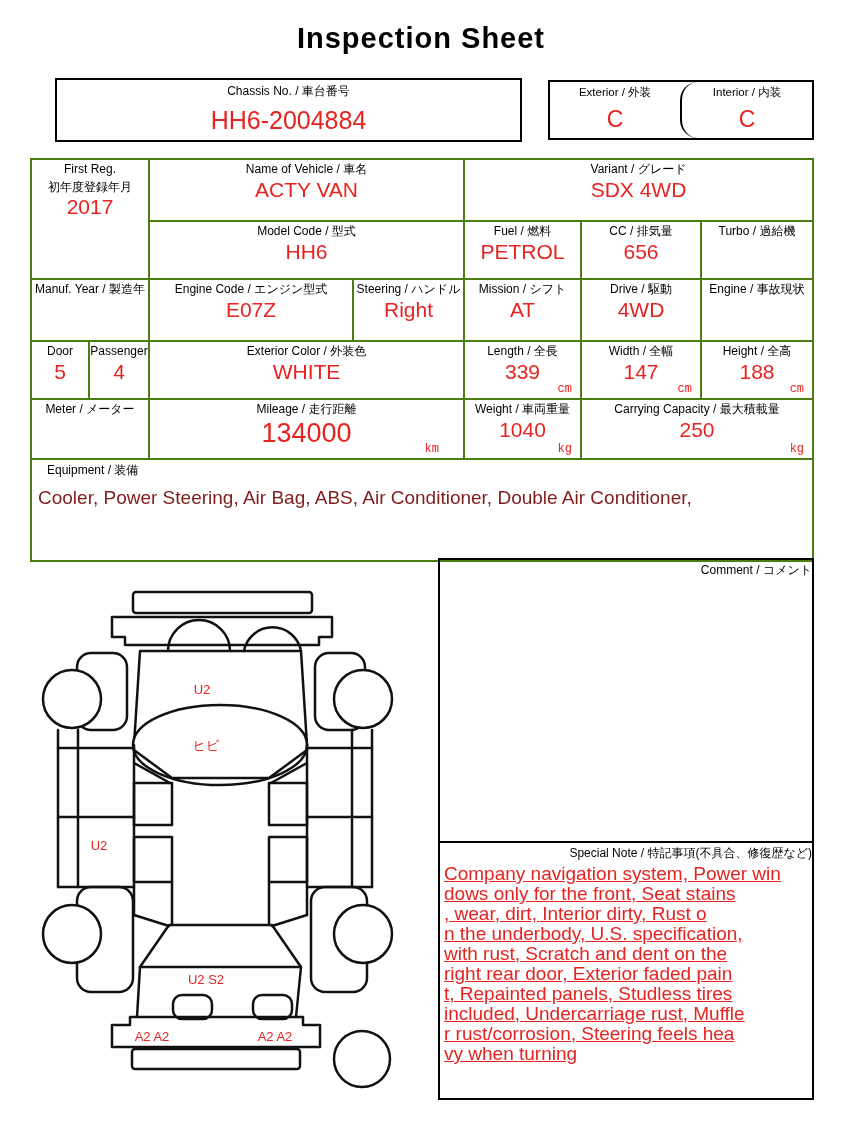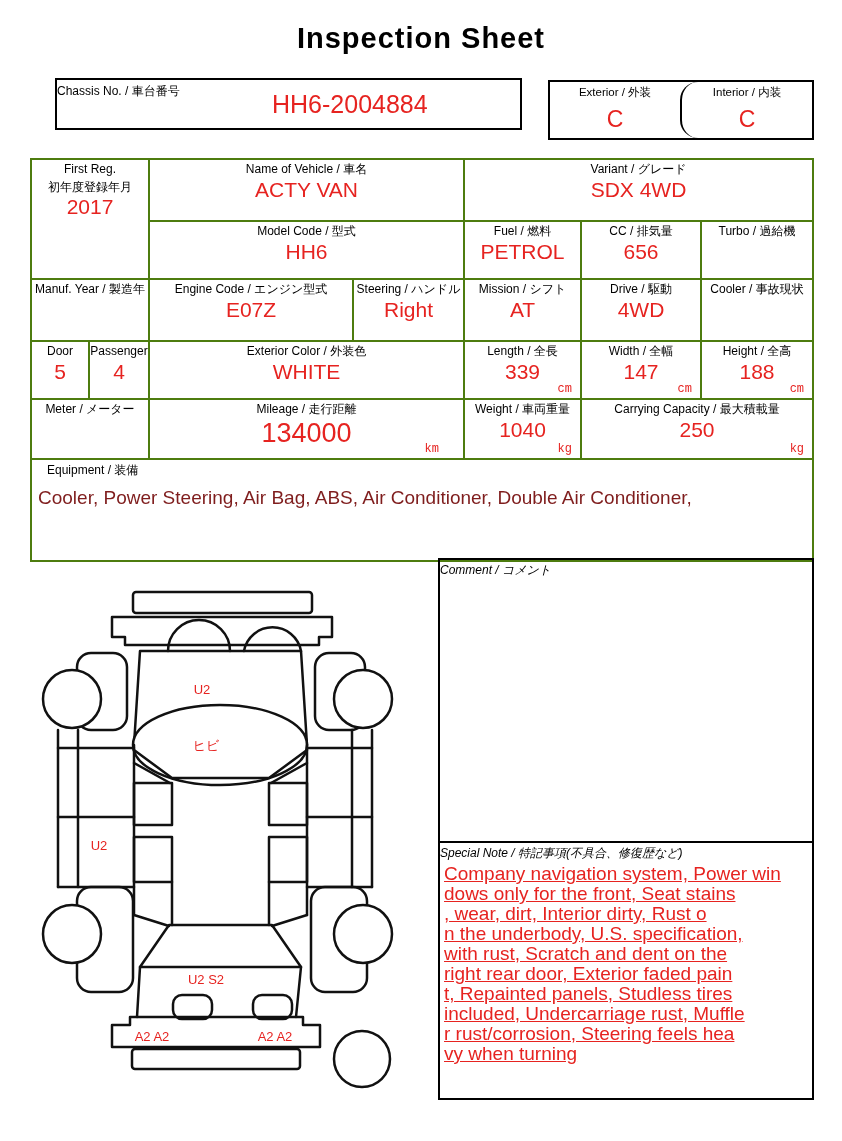--- a/index.html
+++ b/index.html
@@ -1,22 +1,22 @@
 <!DOCTYPE html>
 <html><head>
 <meta charset="utf-8">
 <style>
   html,body{margin:0;padding:0;background:#fff;}
   .page{position:relative;width:842px;height:1141px;background:#fff;overflow:hidden;
         font-family:"Liberation Sans","DejaVu Sans",sans-serif;color:#000;}
   .title{position:absolute;left:0;top:22px;width:842px;text-align:center;
          font-size:29px;font-weight:bold;letter-spacing:1px;}
   
-  .chassis-box{position:absolute;left:55px;top:78px;width:467px;height:52px;
-               border:2px solid #000;box-sizing:border-box;display:flex;}
+  .chassis-box{position:absolute;left:55px;top:78px;width:467px;height:64px;
+               border:2px solid #000;box-sizing:border-box;display:flex;flex-direction:column;}
   .box-lab{font-size:12px;text-align:center;padding-top:3px;}
   .chassis-val{flex:1;display:flex;align-items:center;justify-content:center;
                font-size:25px;color:#e62320;}
   .grade-box{position:absolute;left:548px;top:80px;width:266px;height:60px;
              border:2px solid #000;box-sizing:border-box;display:flex;}
   .gcell{flex:1;display:flex;flex-direction:column;box-sizing:border-box;}
   .gcell + .gcell{border-left:2px solid #000;border-radius:18px;}
   .gcell .box-lab{font-size:11.5px;white-space:nowrap;overflow:hidden;}
   .gval{flex:1;display:flex;align-items:center;justify-content:center;
         font-size:23px;color:#e62320;}
@@ -31,21 +31,21 @@
   .val.big{font-size:27px;}
   .unit{position:absolute;right:8px;bottom:2px;font-size:12px;color:#e62320;font-family:Liberation Mono, monospace;}
   .unit.km{right:24px;}
   .lab-left{font-size:12px;text-align:left;padding:2px 0 0 4px;margin-left:11px;}
   .equip-text{font-size:19px;color:#7f1d1d;padding:6px 4px 0 6px;line-height:1.35;}
   
   .right-col{position:absolute;left:438px;top:558px;width:376px;height:542px;
              border:2px solid #000;box-sizing:border-box;display:flex;flex-direction:column;}
   .comment-sec{height:281px;box-sizing:border-box;}
   .special-sec{flex:1;border-top:2px solid #000;box-sizing:border-box;}
-  .sec-lab{font-size:12px;text-align:left;padding-top:2px;font-style:italic;}
+  .sec-lab{font-size:12px;text-align:right;padding-top:2px;}
   .special-text{font-size:19px;line-height:20px;color:#e62320;white-space:pre-line;
                 padding:2px 2px 0 4px;text-decoration:underline;}
   
   .diagram{position:absolute;left:30px;top:565px;}
   .diagram text{font-size:13px;fill:#e62320;font-family:"Liberation Sans","DejaVu Sans",sans-serif;}
 </style>
 </head>
 <body>
 
 <div class="page">
@@ -152,21 +152,21 @@
         </div>
       </td>
       <td>
         <div class="cellwrap">
           <div class="lab">Drive / 駆動</div>
           <div class="val">4WD</div>
         </div>
       </td>
       <td>
         <div class="cellwrap">
-          <div class="lab">Cooler / 事故現状</div>
+          <div class="lab">Engine / 事故現状</div>
           <div class="val"></div>
         </div>
       </td>
     </tr>
     <tr style="height:58px">
       <td>
         <div class="cellwrap">
           <div class="lab">Door</div>
           <div class="val">5</div>
         </div>

